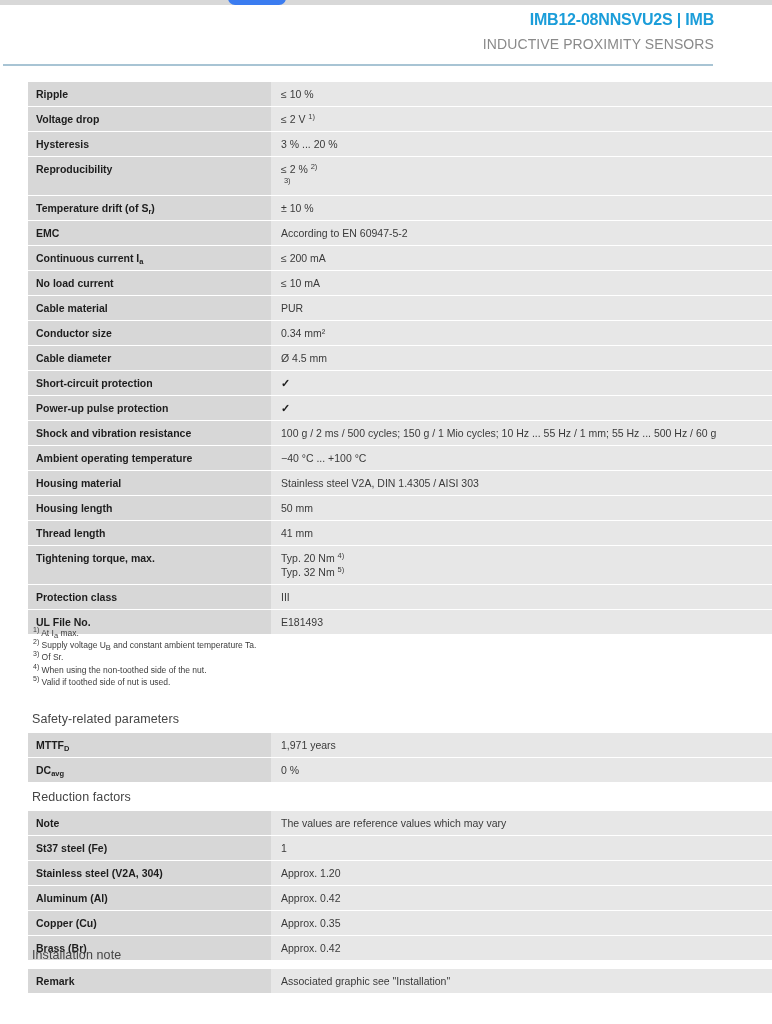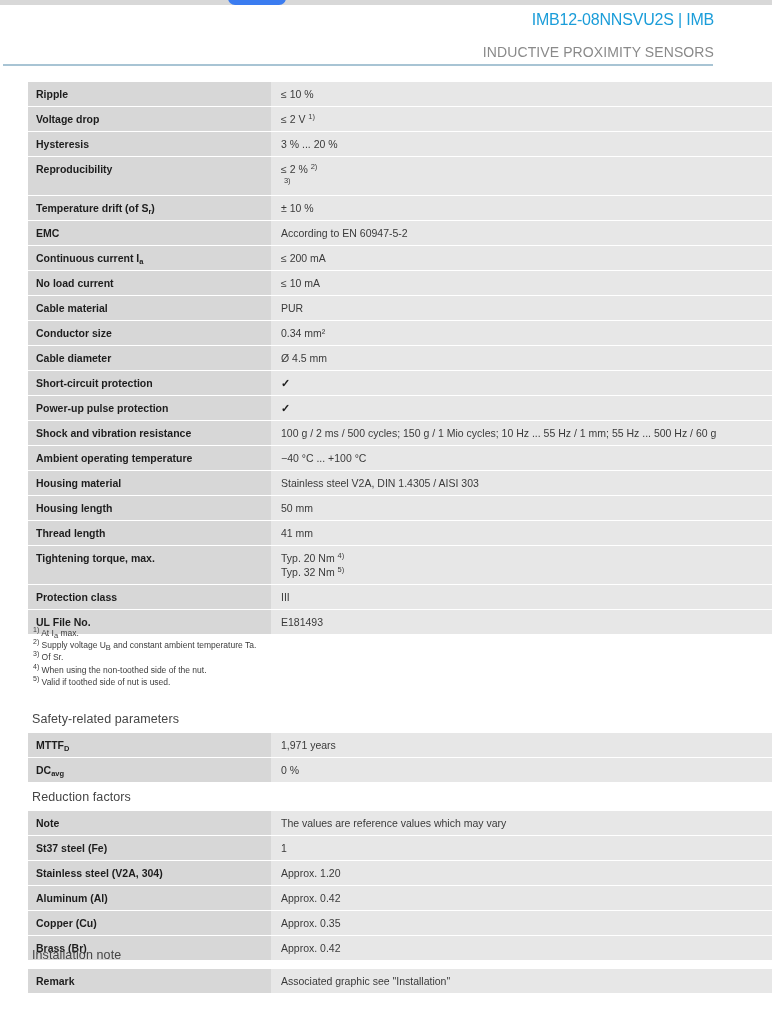--- a/index.html
+++ b/index.html
@@ -37,32 +37,32 @@
   .header {
     position: absolute;
     top: 10px;
     left: 0;
     width: 714px;
     text-align: right;
     padding-right: 0;
   }
   .header-title {
     font-size: 16px;
-    font-weight: normal;
+    font-weight: bold;
     color: #1b9dd9;
     letter-spacing: -0.2px;
     line-height: 20px;
   }
   .header-subtitle {
     font-size: 14px;
     font-weight: normal;
     color: #8a8a8a;
     letter-spacing: 0.1px;
     line-height: 20px;
-    margin-top: 12px;
+    margin-top: 4px;
   }
   .header-rule {
     position: absolute;
     top: 64px;
     left: 3px;
     width: 710px;
     height: 2px;
     background: #a8c4d4;
   }
 

